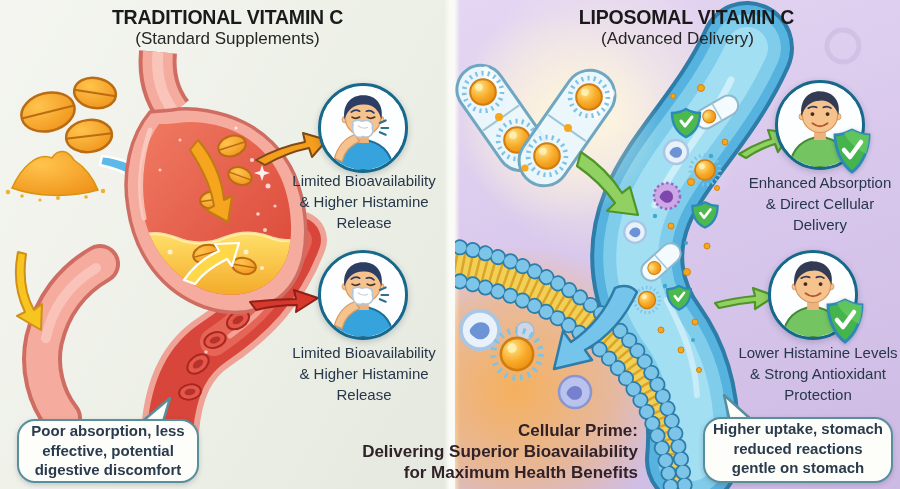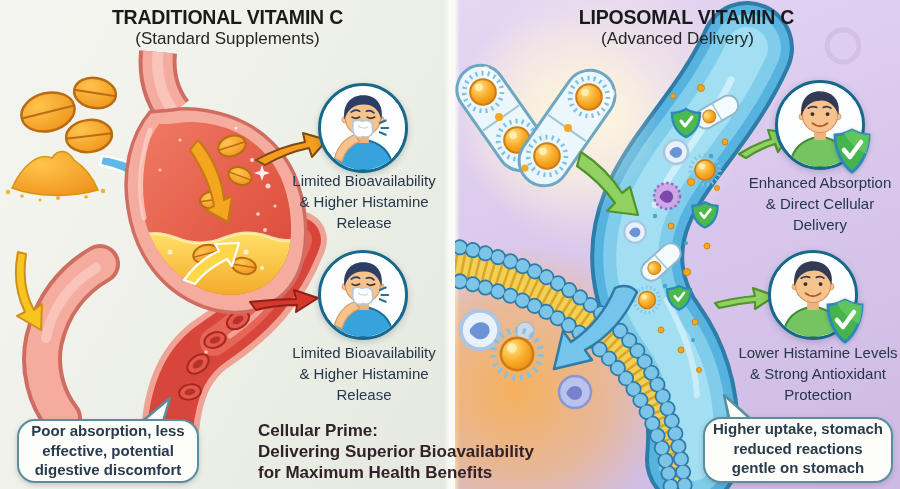--- a/index.html
+++ b/index.html
@@ -26,21 +26,21 @@
   .shield{position:absolute;right:-7px;bottom:-4px;width:40px;height:46px;
       filter:drop-shadow(0 1px 2px rgba(30,60,90,.3));}
   .callout-text{position:absolute;text-align:center;font-weight:400;font-size:15px;
       line-height:21px;color:var(--callout-text,#26374a);}
   .bubble{position:absolute;background:var(--bubble-bg,#fdfdfa);
       border:2.5px solid var(--bubble-border,#578f9d);border-radius:18px;
       display:flex;flex-direction:column;justify-content:flex-start;text-align:center;
       font-weight:600;font-size:15px;line-height:19.5px;color:var(--bubble-text,#2a3b4e);
       box-shadow:0 2px 5px rgba(80,70,100,0.25);box-sizing:border-box;}
   .tail{position:absolute;overflow:visible;}
-  .footer{position:absolute;left:258px;top:420px;width:380px;text-align:left;
+  .footer{position:absolute;left:258px;top:420px;width:380px;text-align:right;
       font-weight:700;font-size:17px;line-height:21px;color:var(--footer-text,#302228);}
 </style>
 </head>
 <body>
 
 <div class="canvas">
 
   <div class="panel-bg left-bg"></div>
   <div class="panel-bg right-bg"></div>
   <div class="divider"></div>

